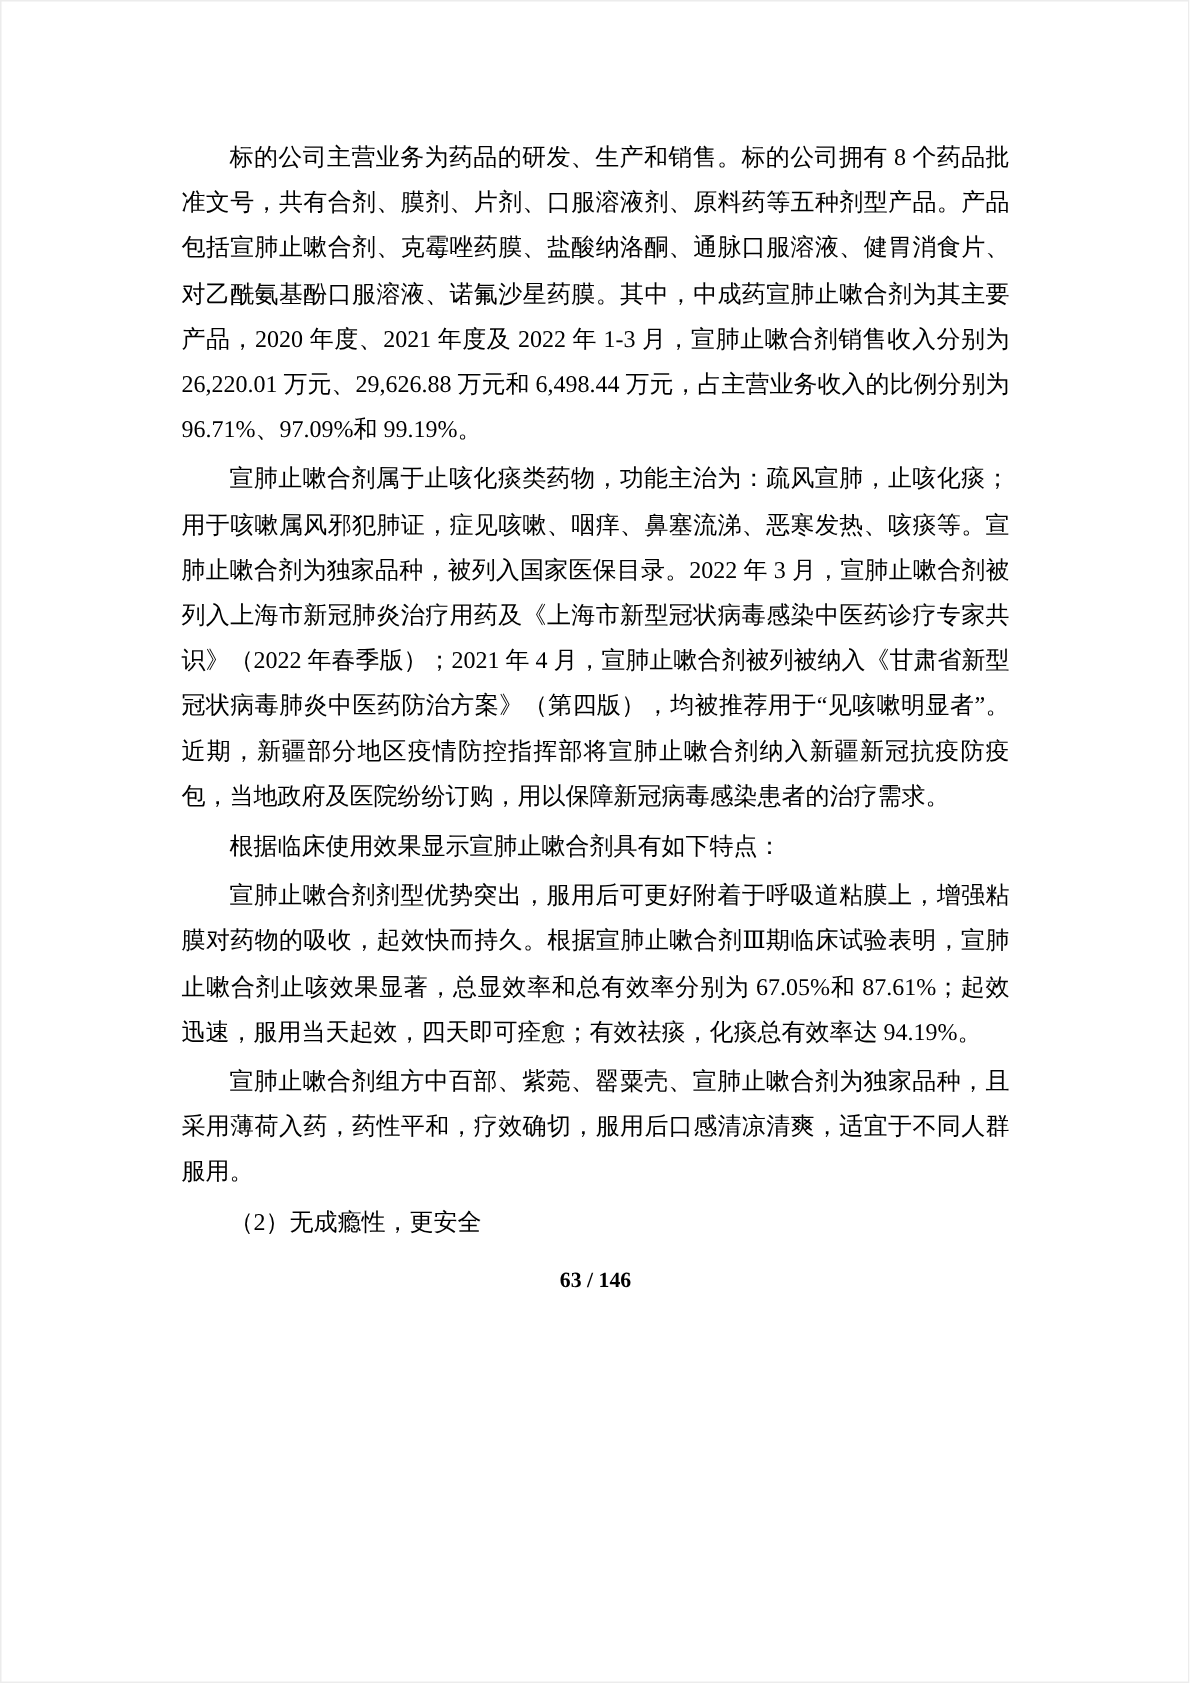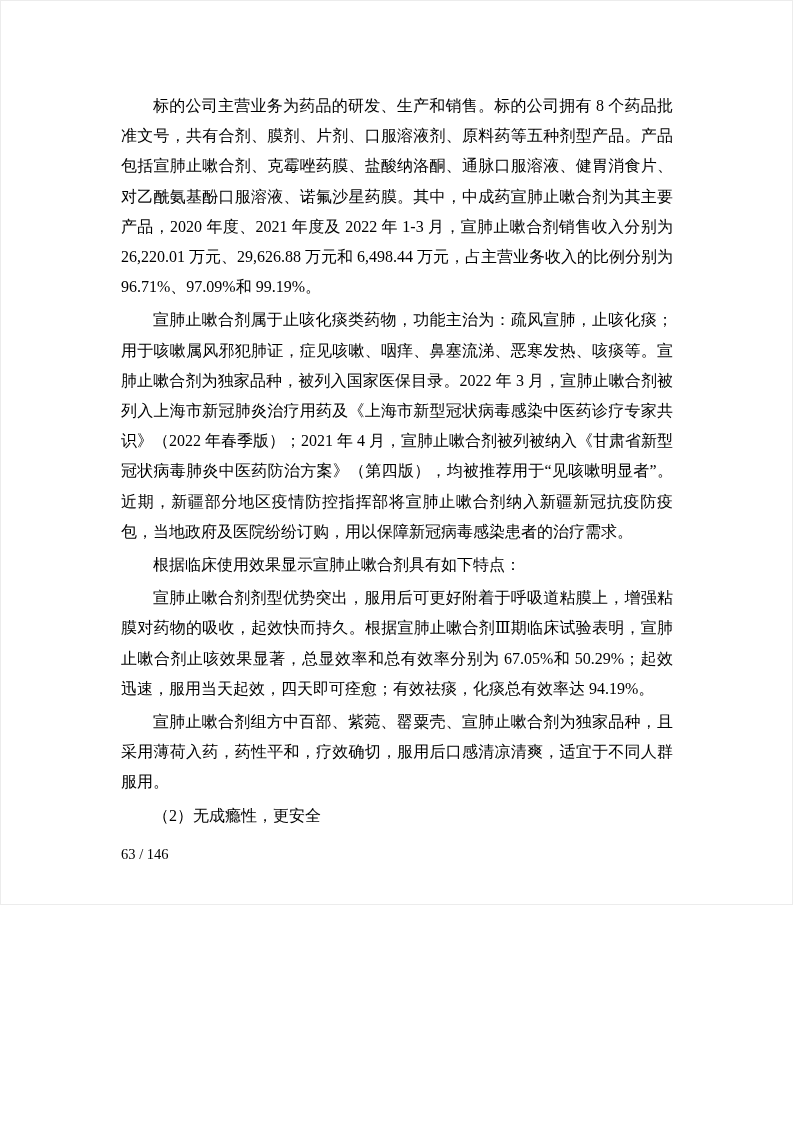--- a/index.html
+++ b/index.html
@@ -2,21 +2,21 @@
 <html><head>
 <meta charset="utf-8">
 <style>
   html, body {
     margin: 0;
     padding: 0;
     background: #ffffff;
   }
   .page {
     width: 793px;
-    height: 905px;
+    height: 1122px;
     box-sizing: border-box;
     background: #ffffff;
     border: 1px solid #ececec;
     overflow: hidden;
     font-family: "Liberation Serif", "DejaVu Serif", serif;
     color: #000000;
   }
   .content {
     box-sizing: border-box;
     padding: 87px 119px 0 120px;
@@ -25,33 +25,33 @@
     margin: 3px 0;
     font-size: 16px;
     line-height: 30.2px;
     text-align: justify;
     text-indent: 2em;
     word-break: break-all;
   }
   .footer {
     margin-top: 14px;
     padding: 0;
-    text-align: left;
-    font-weight: normal;
+    text-align: center;
+    font-weight: bold;
     font-size: 14.5px;
     line-height: 18px;
     font-family: "Liberation Serif", "DejaVu Serif", serif;
   }
 </style>
 </head>
 <body>
 
 <div class="page">
   <div class="content">
     <p class="para">标的公司主营业务为药品的研发、生产和销售。标的公司拥有 8 个药品批准文号，共有合剂、膜剂、片剂、口服溶液剂、原料药等五种剂型产品。产品包括宣肺止嗽合剂、克霉唑药膜、盐酸纳洛酮、通脉口服溶液、健胃消食片、对乙酰氨基酚口服溶液、诺氟沙星药膜。其中，中成药宣肺止嗽合剂为其主要产品，2020 年度、2021 年度及 2022 年 1-3 月，宣肺止嗽合剂销售收入分别为 26,220.01 万元、29,626.88 万元和 6,498.44 万元，占主营业务收入的比例分别为 96.71%、97.09%和 99.19%。</p>
     <p class="para">宣肺止嗽合剂属于止咳化痰类药物，功能主治为：疏风宣肺，止咳化痰；用于咳嗽属风邪犯肺证，症见咳嗽、咽痒、鼻塞流涕、恶寒发热、咳痰等。宣肺止嗽合剂为独家品种，被列入国家医保目录。2022 年 3 月，宣肺止嗽合剂被列入上海市新冠肺炎治疗用药及《上海市新型冠状病毒感染中医药诊疗专家共识》（2022 年春季版）；2021 年 4 月，宣肺止嗽合剂被列被纳入《甘肃省新型冠状病毒肺炎中医药防治方案》（第四版），均被推荐用于“见咳嗽明显者”。近期，新疆部分地区疫情防控指挥部将宣肺止嗽合剂纳入新疆新冠抗疫防疫包，当地政府及医院纷纷订购，用以保障新冠病毒感染患者的治疗需求。</p>
     <p class="para">根据临床使用效果显示宣肺止嗽合剂具有如下特点：</p>
-    <p class="para">宣肺止嗽合剂剂型优势突出，服用后可更好附着于呼吸道粘膜上，增强粘膜对药物的吸收，起效快而持久。根据宣肺止嗽合剂Ⅲ期临床试验表明，宣肺止嗽合剂止咳效果显著，总显效率和总有效率分别为 67.05%和 50.29%；起效迅速，服用当天起效，四天即可痊愈；有效祛痰，化痰总有效率达 94.19%。</p>
+    <p class="para">宣肺止嗽合剂剂型优势突出，服用后可更好附着于呼吸道粘膜上，增强粘膜对药物的吸收，起效快而持久。根据宣肺止嗽合剂Ⅲ期临床试验表明，宣肺止嗽合剂止咳效果显著，总显效率和总有效率分别为 67.05%和 87.61%；起效迅速，服用当天起效，四天即可痊愈；有效祛痰，化痰总有效率达 94.19%。</p>
     <p class="para">宣肺止嗽合剂组方中百部、紫菀、罂粟壳、宣肺止嗽合剂为独家品种，且采用薄荷入药，药性平和，疗效确切，服用后口感清凉清爽，适宜于不同人群服用。</p>
     <p class="para">（2）无成瘾性，更安全</p>
     <div class="footer">63 / 146</div>
   </div>
 </div>
 
 </body></html>

